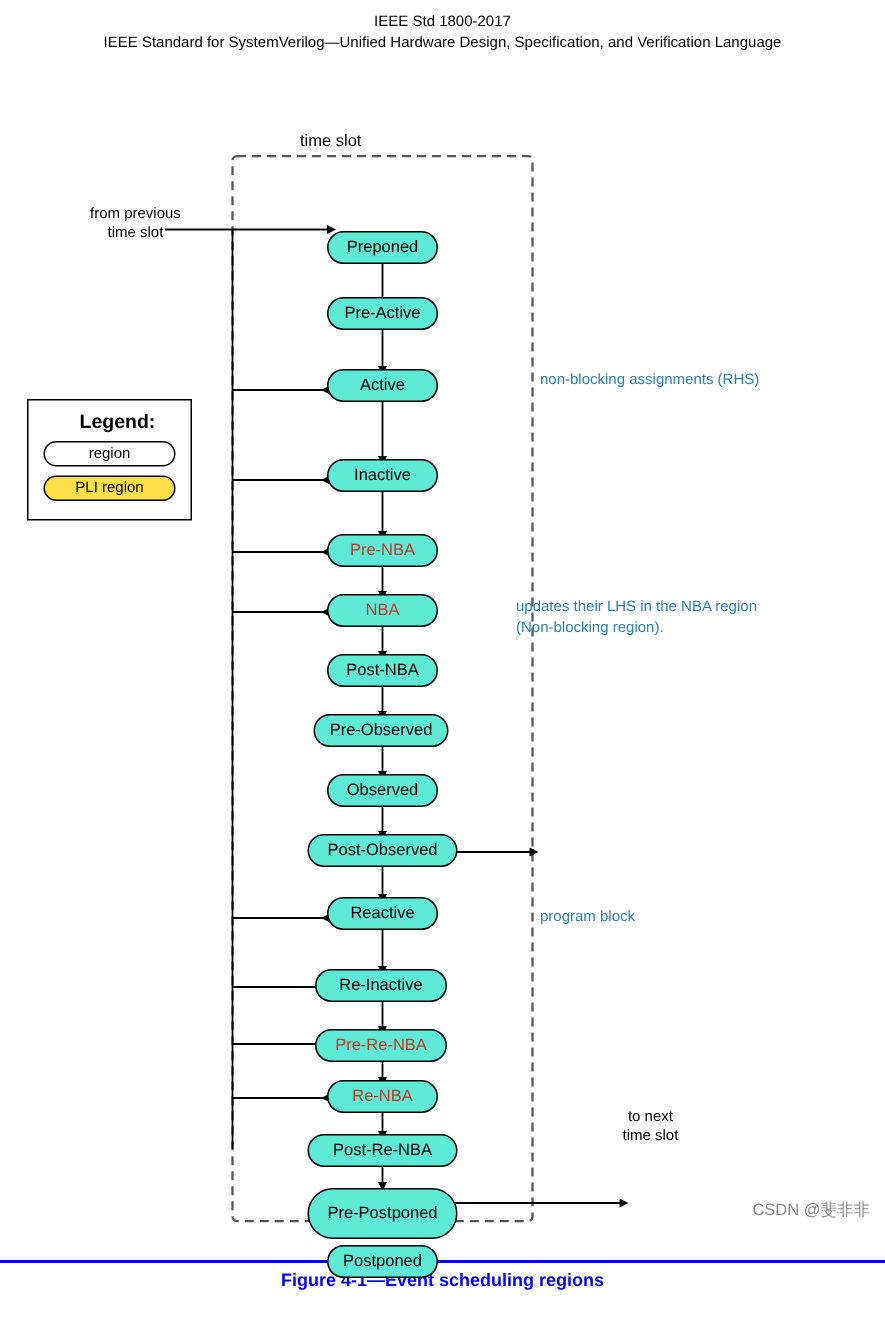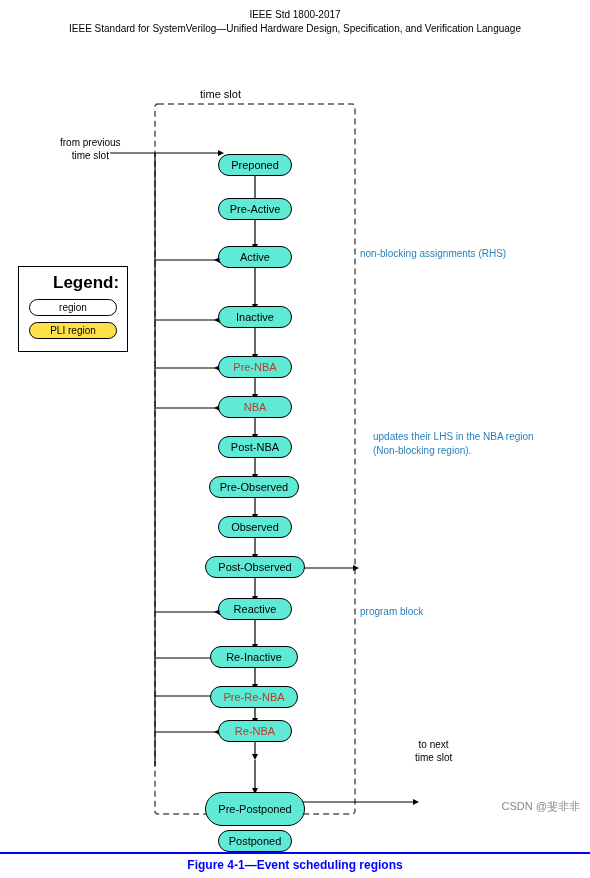--- a/index.html
+++ b/index.html
@@ -31,21 +31,21 @@
     
     .legend-box {
       position: absolute;
       left: 18px;
       top: 220px;
       border: 1px solid #000;
       padding: 6px 10px;
       width: 110px;
     }
     .legend-title {
-      font-size: 17px;
+      font-size: 13px;
       font-weight: bold;
       margin-bottom: 6px;
       padding-left: 24px;
     }
     .legend-item {
       border: 1px solid #000;
       border-radius: 12px;
       text-align: center;
       font-size: 10px;
       padding: 2px 6px;
@@ -97,21 +97,21 @@
       color: #000;
       text-align: center;
       line-height: 1.3;
     }
     
     .figure-caption {
       text-align: center;
       font-size: 12px;
       font-weight: bold;
       color: #00f;
-      margin-top: 16px;
+      margin-top: 4px;
       padding-bottom: 4px;
       border-top: 2px solid #00f;
       padding-top: 4px;
     }
     .watermark {
       position: absolute;
       right: 10px;
       bottom: 22px;
       font-size: 11px;
       color: #888;
@@ -290,33 +290,36 @@
     </div>
 
     <div class="node" style="left:210px; top:640px; width:88px; height:22px; color:#c0392b;">
       <span>Pre-Re-NBA</span>
     </div>
 
     <div class="node" style="left:218px; top:674px; width:74px; height:22px; color:#c0392b;">
       <span>Re-NBA</span>
     </div>
 
+    <div class="node" style="left:205px; top:710px; width:100px; height:22px;">
+      <span>Post-Re-NBA</span>
+    </div>
 
     <div class="node" style="left:205px; top:746px; width:100px; height:34px;">
       <span>Pre-Postponed</span>
     </div>
 
     <div class="node" style="left:218px; top:784px; width:74px; height:22px;">
       <span>Postponed</span>
     </div>
 
     <div class="annotation" style="left:360px; top:202px; width:200px;">
       <span>non-blocking assignments (RHS)</span>
     </div>
-    <div class="annotation" style="left:373px; top:352px; width:200px; line-height:1.4;margin-top:32px;">
+    <div class="annotation" style="left:344px; top:352px; width:200px; line-height:1.4;">
       <span>updates their LHS in the NBA region<br>(Non-blocking region).</span>
     </div>
     <div class="annotation" style="left:360px; top:560px; width:160px;">
       <span>program block</span>
     </div>
 
     <div class="to-next">
       <span>to next<br>time slot</span>
     </div>
 

